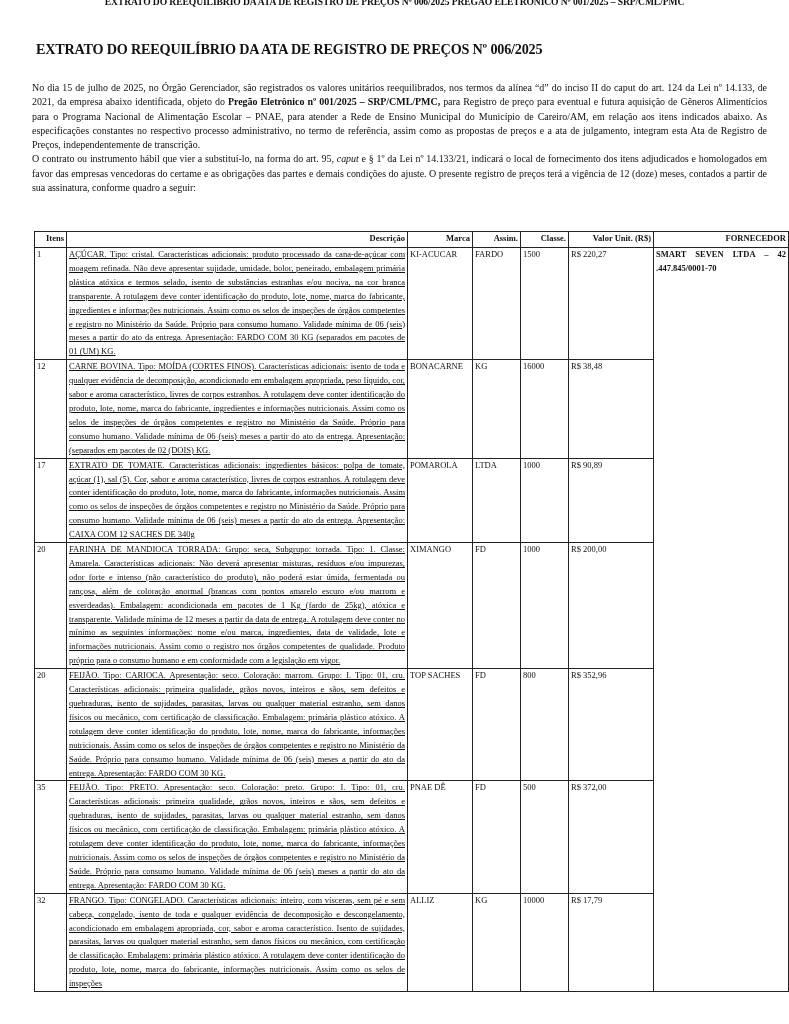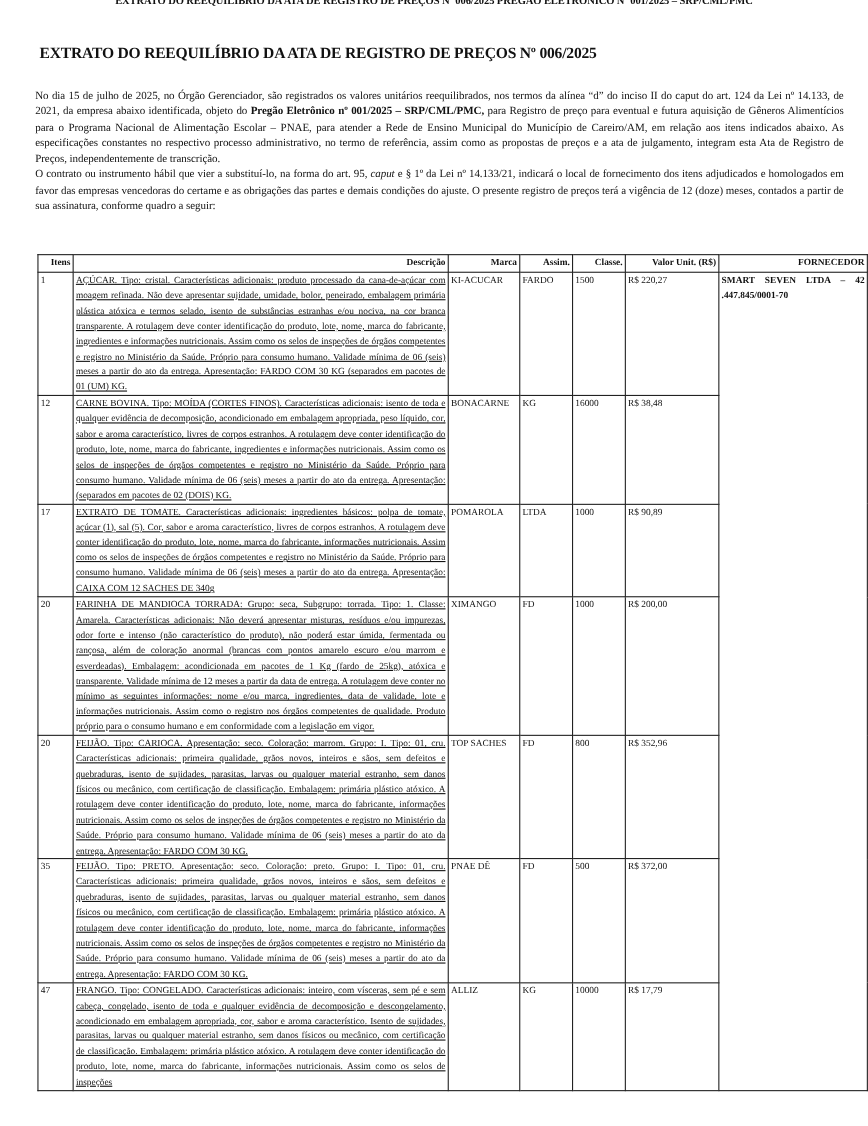--- a/index.html
+++ b/index.html
@@ -96,21 +96,21 @@
     </tr>
     <tr>
       <td>35</td>
       <td class="desc">FEIJÃO. Tipo: PRETO. Apresentação: seco. Coloração: preto. Grupo: I. Tipo: 01, cru. Características adicionais: primeira qualidade, grãos novos, inteiros e sãos, sem defeitos e quebraduras, isento de sujidades, parasitas, larvas ou qualquer material estranho, sem danos físicos ou mecânico, com certificação de classificação. Embalagem: primária plástico atóxico. A rotulagem deve conter identificação do produto, lote, nome, marca do fabricante, informações nutricionais. Assim como os selos de inspeções de órgãos competentes e registro no Ministério da Saúde. Próprio para consumo humano. Validade mínima de 06 (seis) meses a partir do ato da entrega. Apresentação: FARDO COM 30 KG.</td>
       <td>PNAE DÊ</td>
       <td>FD</td>
       <td>500</td>
       <td>R$ 372,00</td>
     </tr>
     <tr>
-      <td>47</td>
+      <td>32</td>
       <td class="desc">FRANGO. Tipo: CONGELADO. Características adicionais: inteiro, com vísceras, sem pé e sem cabeça, congelado, isento de toda e qualquer evidência de decomposição e descongelamento, acondicionado em embalagem apropriada, cor, sabor e aroma característico. Isento de sujidades, parasitas, larvas ou qualquer material estranho, sem danos físicos ou mecânico, com certificação de classificação. Embalagem: primária plástico atóxico. A rotulagem deve conter identificação do produto, lote, nome, marca do fabricante, informações nutricionais. Assim como os selos de inspeções</td>
       <td>ALLIZ</td>
       <td>KG</td>
       <td>10000</td>
       <td>R$ 17,79</td>
     </tr>
   </tbody>
 </table>
 
 <div class="fade"></div>

